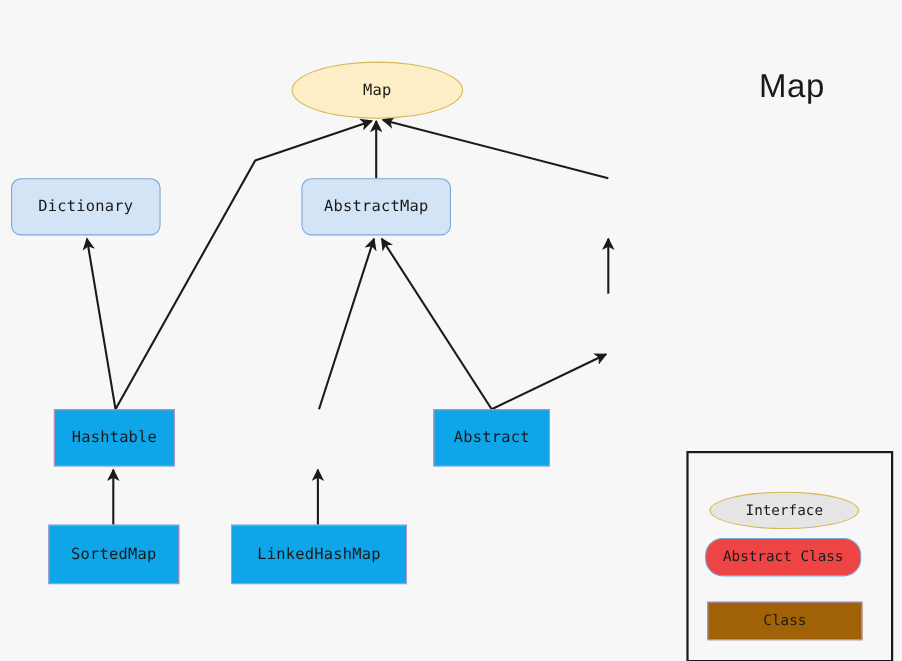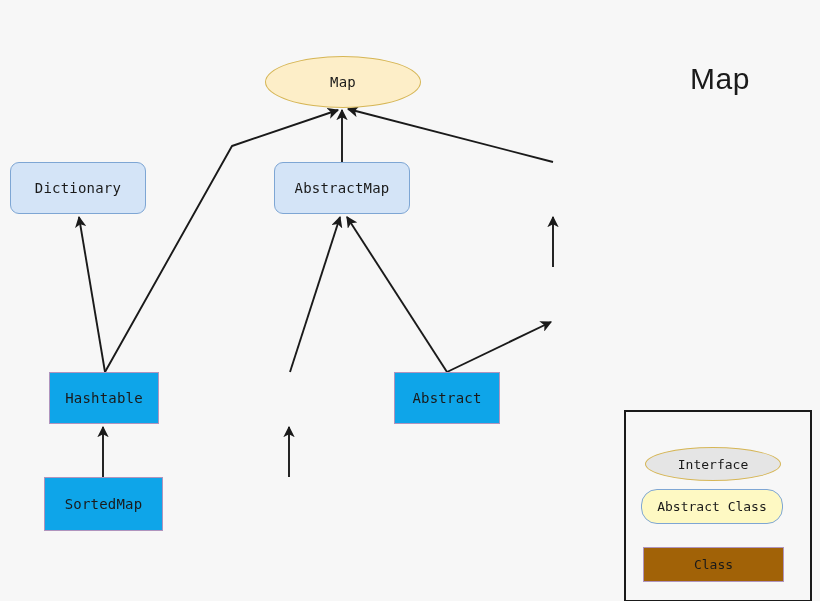--- a/index.html
+++ b/index.html
@@ -92,21 +92,21 @@
     height: 34px;
     background: #e5e5e5;
     border: 1.4px solid #d6b656;
     border-radius: 50%;
   }
   #legend-abstract {
     left: 641px;
     top: 475px;
     width: 142px;
     height: 35px;
-    background: #fef9c3;
+    background: #ef4444;
     border: 1.4px solid #7ea6d4;
     border-radius: 16px;
   }
   #legend-class {
     left: 643px;
     top: 533px;
     width: 141px;
     height: 35px;
     background: #a16207;
     border: 1.4px solid #b094bd;
@@ -137,20 +137,21 @@
         <path d="M289 463 L289 413"></path>
       </g>
   </svg>
 
   <div class="node interface" style="left: 265px; top: 42px; width: 156px; height: 52px;">Map</div>
   <div class="node abstract" style="left: 10px; top: 148px; width: 136px; height: 52px;">Dictionary</div>
   <div class="node abstract" style="left: 274px; top: 148px; width: 136px; height: 52px;">AbstractMap</div>
   <div class="node cls" style="left: 49px; top: 358px; width: 110px; height: 52px;">Hashtable</div>
   <div class="node cls" style="left: 394px; top: 358px; width: 106px; height: 52px;">Abstract</div>
   <div class="node cls" style="left: 44px; top: 463px; width: 119px; height: 54px;">SortedMap</div>
+  <div class="node cls" style="left: 210px; top: 463px; width: 160px; height: 54px;">LinkedHashMap</div>
 
   <div id="page-title">Map</div>
 
   <div id="legend-box"></div>
   <div class="legend-item" id="legend-interface">Interface</div>
   <div class="legend-item" id="legend-abstract">Abstract Class</div>
   <div class="legend-item" id="legend-class">Class</div>
 
 </div>
 

